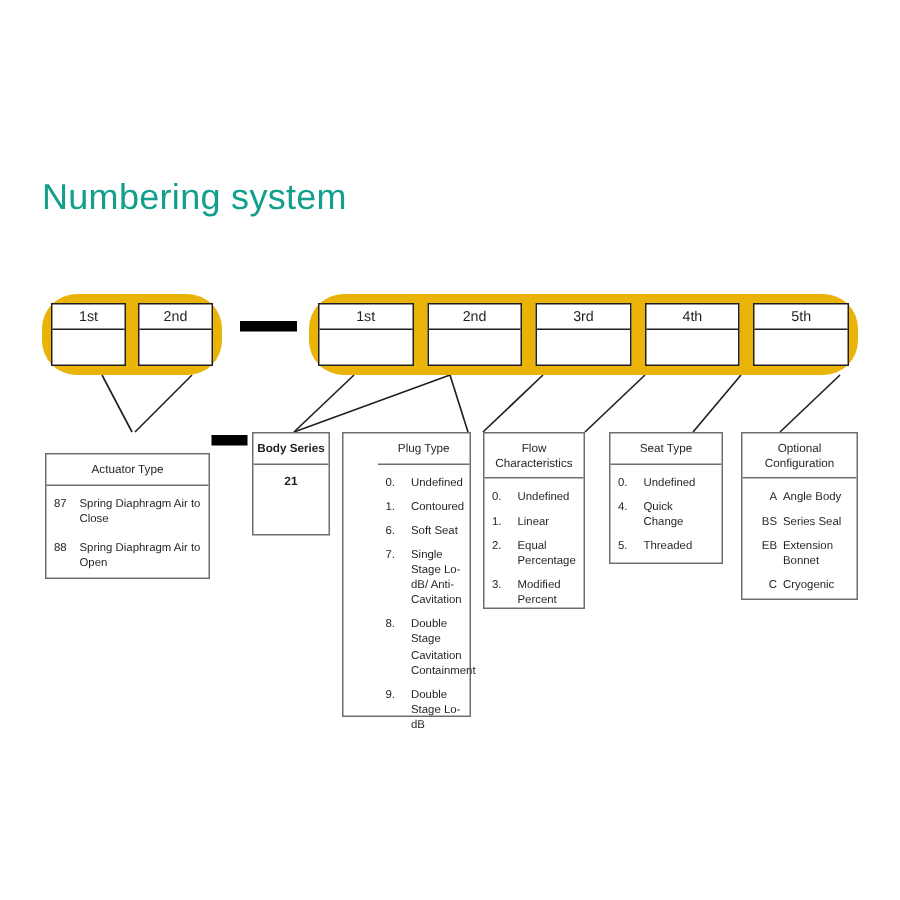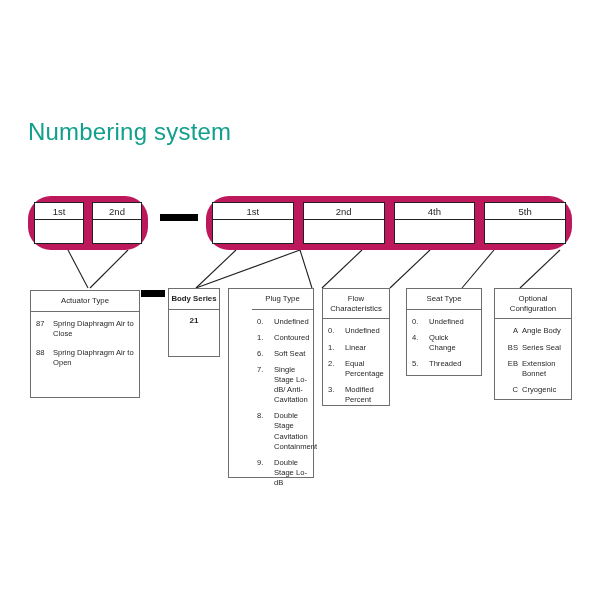--- a/index.html
+++ b/index.html
@@ -16,21 +16,21 @@
     left:28px; top:118px;
     font-size:24px;
     color:#12a08c;
     letter-spacing:.2px;
     white-space:nowrap;
   }
 
   
   .bar{
     position:absolute;
-    background:#be185d;
+    background:#eab308;
     display:flex;
     align-items:center;
     box-sizing:border-box;
     border-radius:23px;
   }
   #bar-left{ left:28px; top:196px; width:120px; height:54px; padding:6px; gap:8px; }
   #bar-right{ left:206px; top:196px; width:366px; height:54px; padding:6px; gap:9px; }
 
   .pos-box{
     background:#ffffff;
@@ -74,21 +74,21 @@
     font-size:7.8px;
     line-height:1.25;
   }
   .card-body{ padding:7px 5px 7px; }
   .row{ display:flex; margin-bottom:6px; line-height:1.33; }
   .row:last-child{margin-bottom:0;}
   .row .k{ width:17px; flex:0 0 17px; text-align:left; }
   .row .v{ flex:1; }
   .center-val{ text-align:center; padding:6px 2px; font-size:8px; }
 
-  #card-actuator{ left:30px; top:290px; width:110px; height:108px; }
+  #card-actuator{ left:30px; top:302px; width:110px; height:84px; }
   #card-actuator .row{ margin-bottom:9px; }
   #card-body-series{ left:168px; top:288px; width:52px; height:69px;font-weight:bold; }
   #card-plug{ left:228px; top:288px; width:86px; height:190px;padding-left:23px; }
   #card-flow{ left:322px; top:288px; width:68px; height:118px; }
   #card-seat{ left:406px; top:288px; width:76px; height:88px; }
   #card-optional{ left:494px; top:288px; width:78px; height:112px; }
   #card-optional .row .k{ width:18px; flex:0 0 18px; text-align:right; padding-right:4px;}
 
   
   #connectors{ position:absolute; left:0; top:0; width:600px; height:600px; pointer-events:none; }
@@ -135,20 +135,24 @@
 <div class="bar" id="bar-right">
   <div class="pos-box">
     <div class="pos-label">1st</div>
     <div class="pos-blank"></div>
   </div>
   <div class="pos-box">
     <div class="pos-label">2nd</div>
     <div class="pos-blank"></div>
   </div>
   <div class="pos-box">
+    <div class="pos-label">3rd</div>
+    <div class="pos-blank"></div>
+  </div>
+  <div class="pos-box">
     <div class="pos-label">4th</div>
     <div class="pos-blank"></div>
   </div>
   <div class="pos-box">
     <div class="pos-label">5th</div>
     <div class="pos-blank"></div>
   </div>
 </div>
 
 <div class="card" id="card-actuator">

